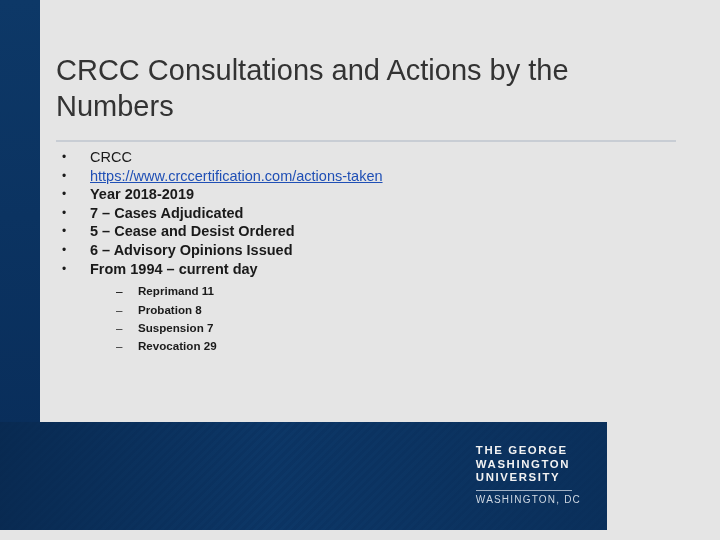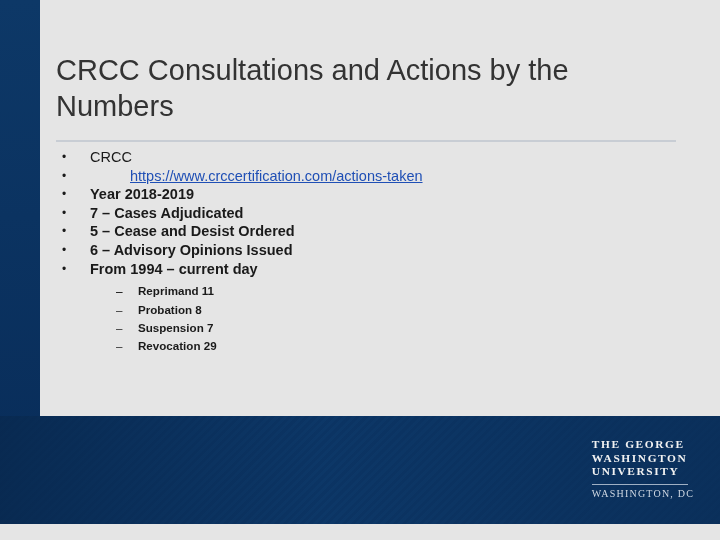--- a/index.html
+++ b/index.html
@@ -81,21 +81,20 @@
     left: 14px;
     top: 0px;
     font-size: 12px;
     line-height: 18.6px;
     color: #1a1a1a;
   }
   li.bold .txt { font-weight: bold; }
   li.link .txt {
     color: #1f4fb5;
     text-decoration: underline;
-    margin-left: 40px;
   }
   ul.lvl2 {
     list-style: none;
     margin: 4px 0 0 0;
     padding: 0;
   }
   ul.lvl2 > li {
     position: relative;
     padding-left: 48px;
     font-size: 11.6px;
@@ -111,32 +110,31 @@
     line-height: 18.4px;
     color: #1a1a1a;
   }
   .sub-wrap {
     margin-top: 2px;
   }
   
   .footer-band {
     position: absolute;
     left: 0;
-    bottom: 16px;
-    width: 720px;
+    bottom: 10px;
+    width: 607px;
     height: 108px;
     background: #0a3161;
     background: repeating-linear-gradient(
         135deg,
         #0b3363 0px,
         #0b3363 3px,
         #0d3869 3px,
         #0d3869 6px);
     overflow: hidden;
-    font-family: Liberation Serif, serif;
   }
   .footer-band::after {
     content: "";
     position: absolute;
     left: 0; top: 0; right: 0; bottom: 0;
     background: linear-gradient(90deg, rgba(8,40,78,0.85) 0%, rgba(12,54,100,0.35) 45%, rgba(10,46,88,0.8) 100%);
   }
   .logo {
     position: absolute;
     right: 26px;

